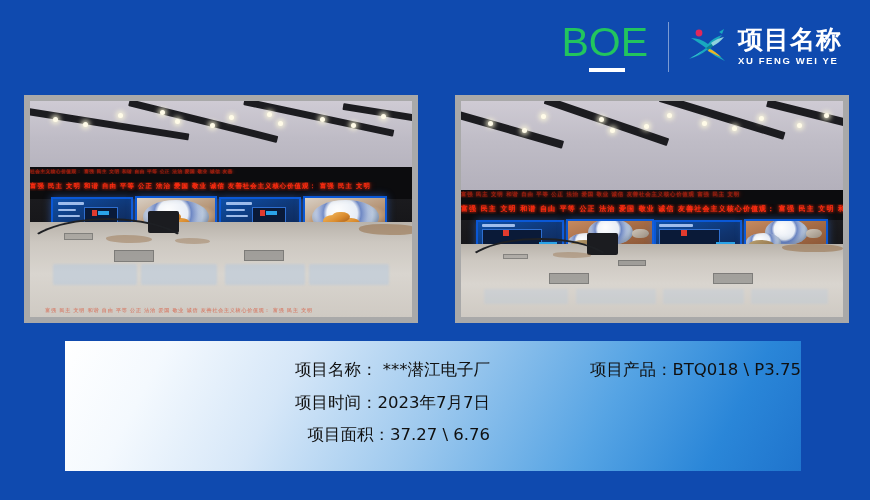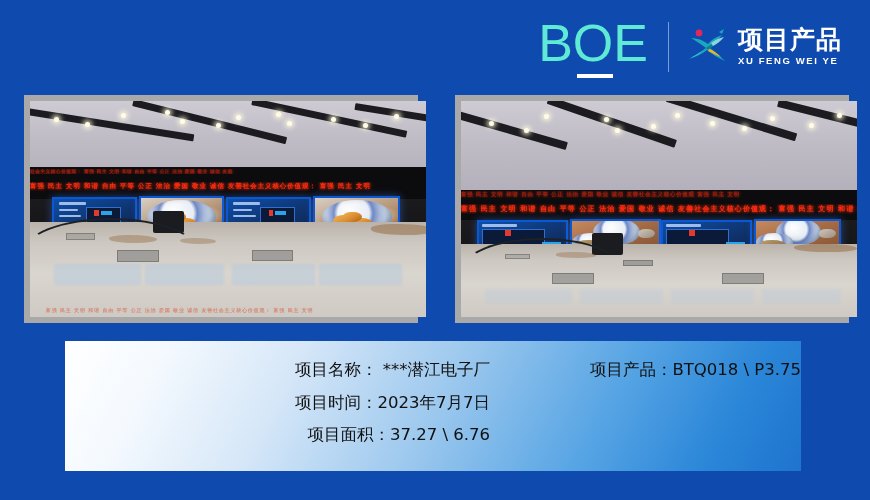--- a/index.html
+++ b/index.html
@@ -33,24 +33,24 @@
 
   .boe-logo {
     position: relative;
     display: flex;
     flex-direction: column;
     align-items: center;
     padding-right: 2px;
   }
   .boe-wordmark {
     font-family: "Liberation Sans", "DejaVu Sans", sans-serif;
-    font-size: 52px;
+    font-size: 41px;
     line-height: 1;
     letter-spacing: 0px;
-    color: #5eead4;
+    color: #22c55e;
     font-weight: 400;
     -webkit-text-stroke: 0px;
   }
   .boe-underline {
     width: 36px;
     height: 4px;
     background: #ffffff;
     margin-top: 5px;
     margin-left: 4px;
   }
@@ -110,21 +110,20 @@
   }
   .photo-frame.left  { left: 24px; }
   .photo-frame.right { left: 455px; }
 
   .photo {
     position: relative;
     width: 100%;
     height: 100%;
     overflow: hidden;
     background: #f97316;
-    padding-left: 14px;
   }
 
   
   .ceiling {
     position: absolute;
     left: 0; right: 0; top: 0;
     height: 38%;
     background: linear-gradient(180deg, #cfcbd4 0%, #bfbcc6 45%, #b3b0bb 100%);
   }
   .ceiling-beam {
@@ -326,21 +325,21 @@
       <svg class="partner-mark" viewBox="0 0 44 44">
         <path d="M4 34 C10 30 16 27 21 23 C16 19 11 16 6 13 C12 13 18 15 23 19 C26 15 31 12 37 10 C33 15 29 19 25 23 C30 27 35 31 40 36 C33 33 27 29 22 25 C17 29 11 32 4 34 Z" fill="#19a8bf"></path>
         <path d="M21 23 C25 20 29 17 34 15 C31 19 27 22 23 25 Z" fill="#0d7f96"></path>
         <path d="M26 18 C30 15 34 13 39 12 C36 16 32 19 28 21 Z" fill="#8fd3de"></path>
         <path d="M24 24 C28 25 32 28 36 32 C31 30 27 28 23 26 Z" fill="#f0b323"></path>
         <path d="M5 33 C9 31 13 29 17 26 C13 30 9 32 5 33 Z" fill="#3fc4d4"></path>
         <circle cx="14" cy="8" r="3.4" fill="#e0285a"></circle>
         <path d="M34 7 L39 4 L37 9 Z" fill="#19a8bf"></path>
       </svg>
       <div class="partner-text">
-        <div class="partner-cn">项目产品</div>
+        <div class="partner-cn">项目名称</div>
         <div class="partner-en">XU FENG WEI YE</div>
       </div>
     </div>
   </div>
 
   <div class="photo-frame left">
     <div class="photo">
 
       <div class="ceiling">
         <div class="ceiling-beam" style="left:-4%; top:6%; width:46%; height:7px; transform:rotate(9deg);"></div>

